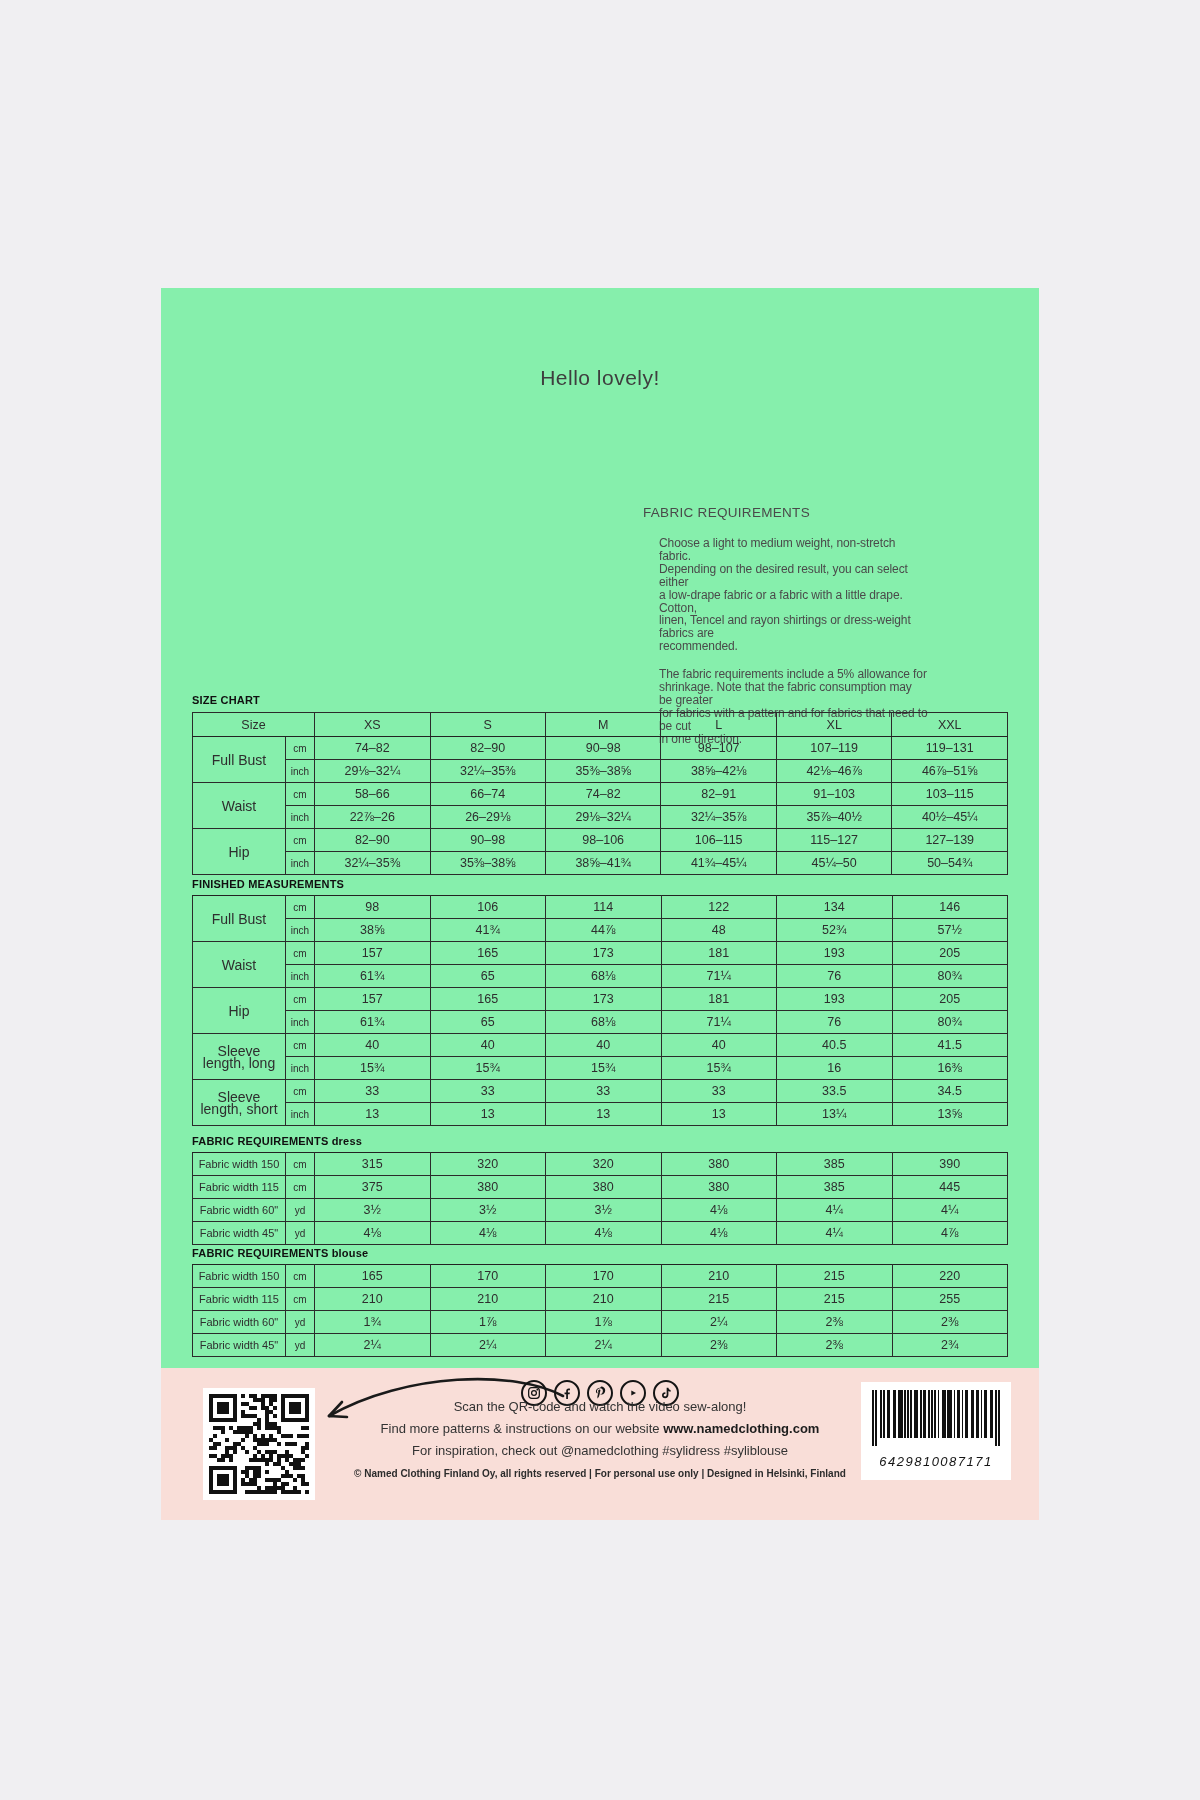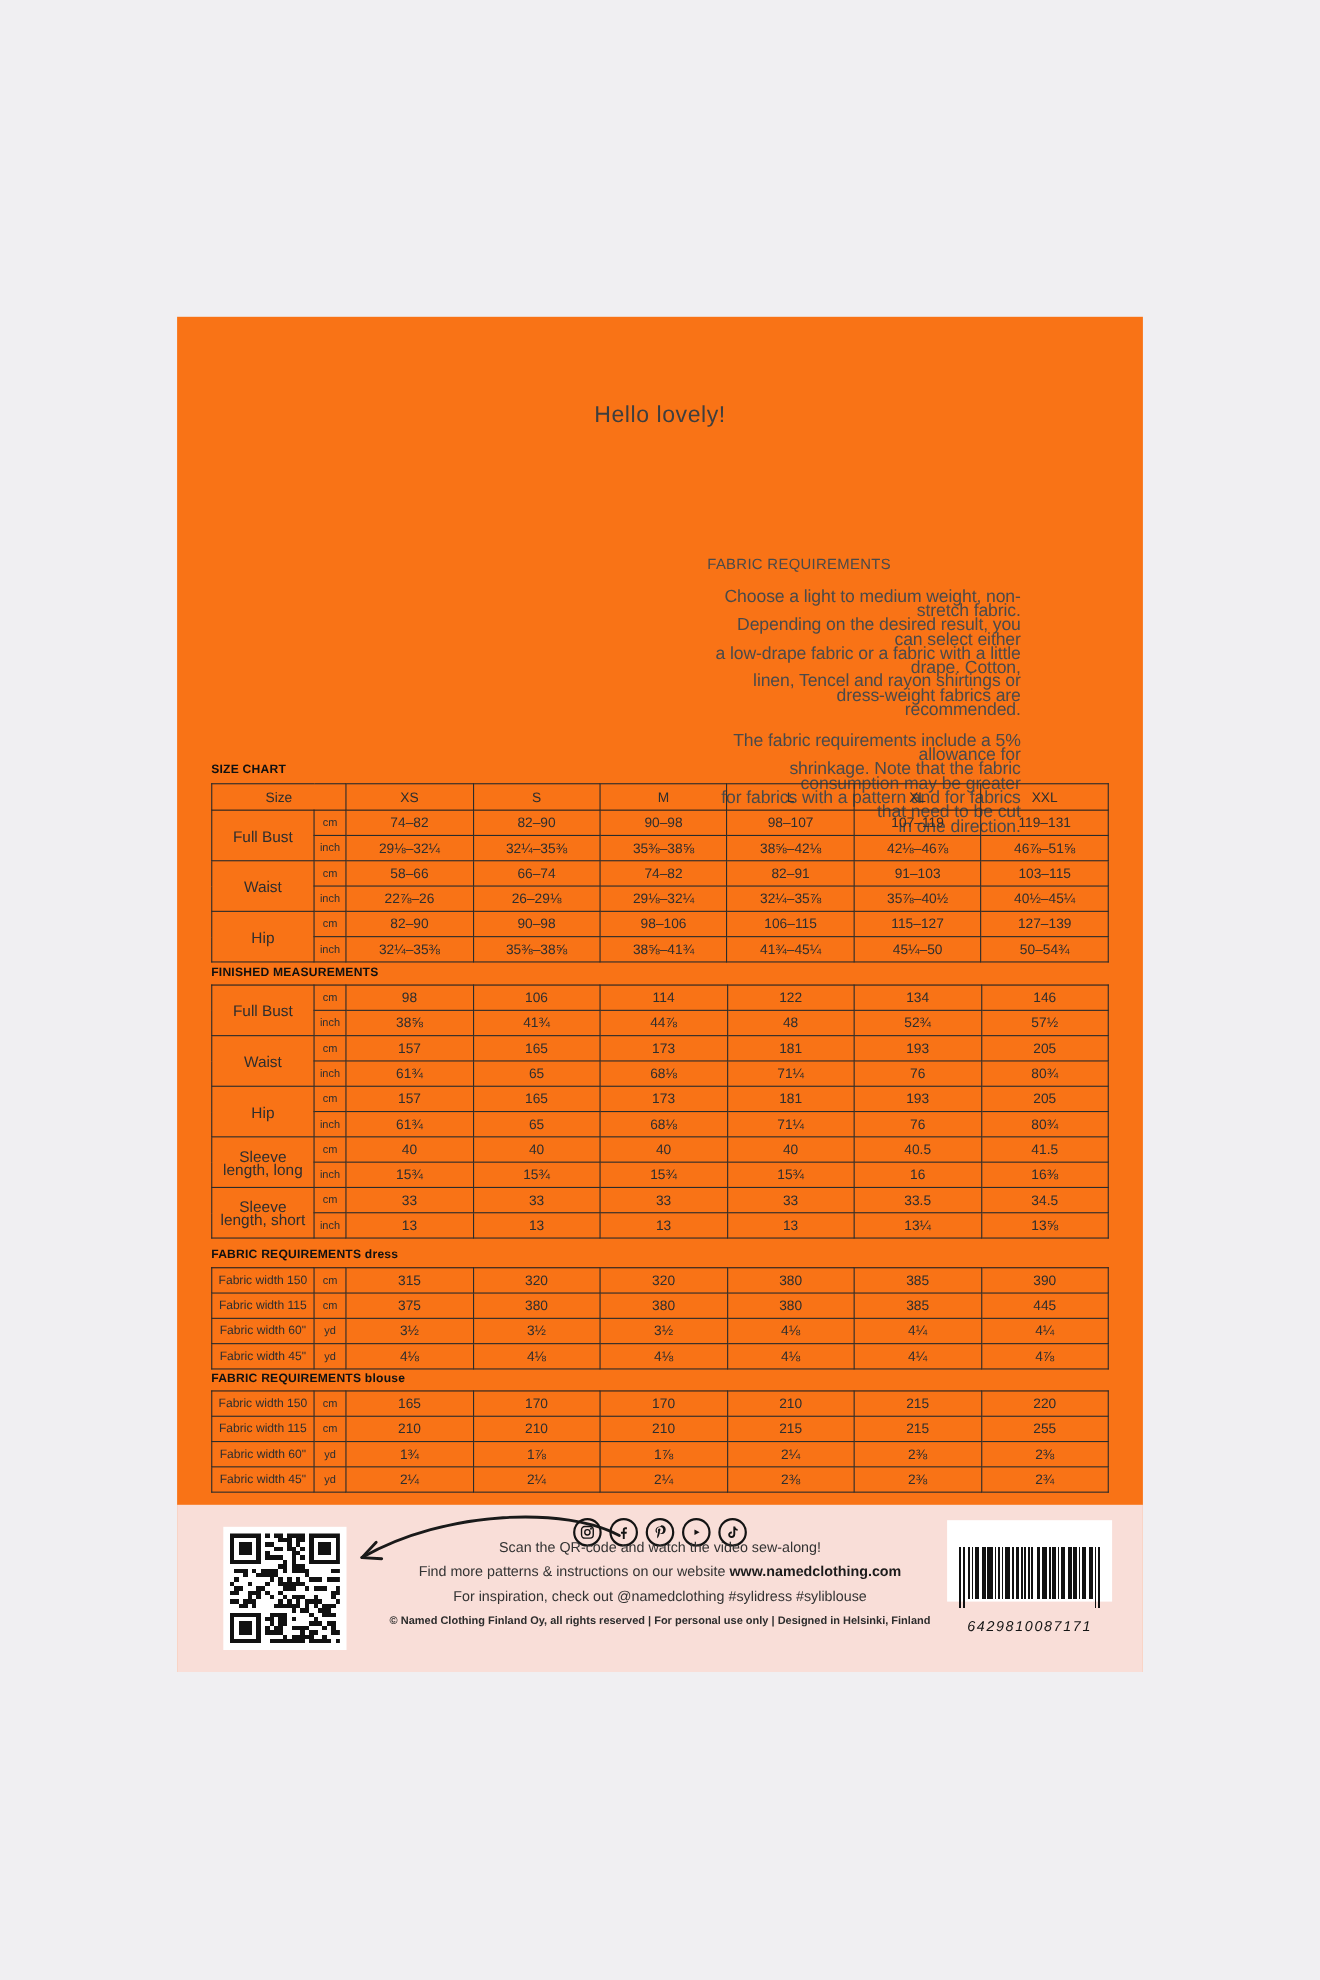--- a/index.html
+++ b/index.html
@@ -5,32 +5,32 @@
   html,body{margin:0;padding:0;}
   body{
     width:1200px;height:1800px;
     background:#f0eff2;
     font-family:"Liberation Sans","DejaVu Sans",sans-serif;
     color:#454545;
     position:relative;
   }
   .card{
     position:absolute;left:161px;top:288px;width:878px;height:1232px;
-    background:#f97316;
+    background:#86efac;
   }
   .greeting{
     position:absolute;top:78px;left:0;width:100%;
     text-align:center;font-size:21px;letter-spacing:.5px;color:#3e3e3e;
   }
   .col-left{position:absolute;top:217px;left:31px;width:320px;}
   .col-right{position:absolute;top:217px;left:482px;width:285px;}
   .sec-title{font-size:13.5px;color:#4a4a4a;letter-spacing:.3px;}
   .mat-list{list-style:none;margin:27px 0 0 0;padding:0;font-size:12.5px;line-height:19.5px;color:#4a4a4a;}
   .mat-list li .bullet{display:inline-block;width:18px;color:#4a4a4a;}
-  .para{margin:0 0 15px 0;font-size:16px;line-height:12.9px;color:#4a4a4a;white-space:pre-line;letter-spacing:-0.1px;text-align:right;}
+  .para{margin:0 0 15px 16px;font-size:12px;line-height:12.9px;color:#4a4a4a;white-space:pre-line;letter-spacing:-0.1px;}
   .col-right .sec-title{margin-bottom:17px;}
 
   .tbl-label{position:absolute;left:31px;font-size:11px;font-weight:bold;color:#101010;letter-spacing:.2px;}
   table.grid{
     position:absolute;left:31px;width:816px;
     border-collapse:collapse;table-layout:fixed;
     font-size:12.5px;color:#2e2e2e;
   }
   table.grid td{
     border:1px solid #2b2b2b;text-align:center;height:22px;
@@ -61,22 +61,22 @@
   .icon-circle{width:26px;height:26px;border:2px solid #141414;border-radius:50%;box-sizing:border-box;
     background:transparent;display:flex;align-items:center;justify-content:center;}
   .icon-circle svg{width:16px;height:16px;display:block;}
   .band-line{position:absolute;left:0;width:100%;text-align:center;color:#333;}
   #bl1{top:31px;font-size:13px;}
   #bl2{top:53px;font-size:13px;}
   #bl3{top:75px;font-size:13px;}
   #bl4{top:100px;font-size:10px;font-weight:600;color:#2c2c2c;}
   .band-line b{color:#1c1c1c;}
   .arrow-svg{position:absolute;left:150px;top:6px;}
-  .barcode-patch{position:absolute;left:700px;top:14px;width:150px;height:74px;background:#fff;
-    text-align:center;padding-top:24px;box-sizing:border-box;font-style:italic;}
+  .barcode-patch{position:absolute;left:700px;top:14px;width:150px;height:98px;background:#fff;
+    text-align:center;padding-top:8px;box-sizing:border-box;font-style:italic;}
   .barcode-num{font-size:13px;letter-spacing:1.5px;color:#141414;margin-top:4px;}
 </style>
 </head>
 <body>
 
 <div class="card">
 
   <div class="greeting">Hello lovely!</div>
 
 

